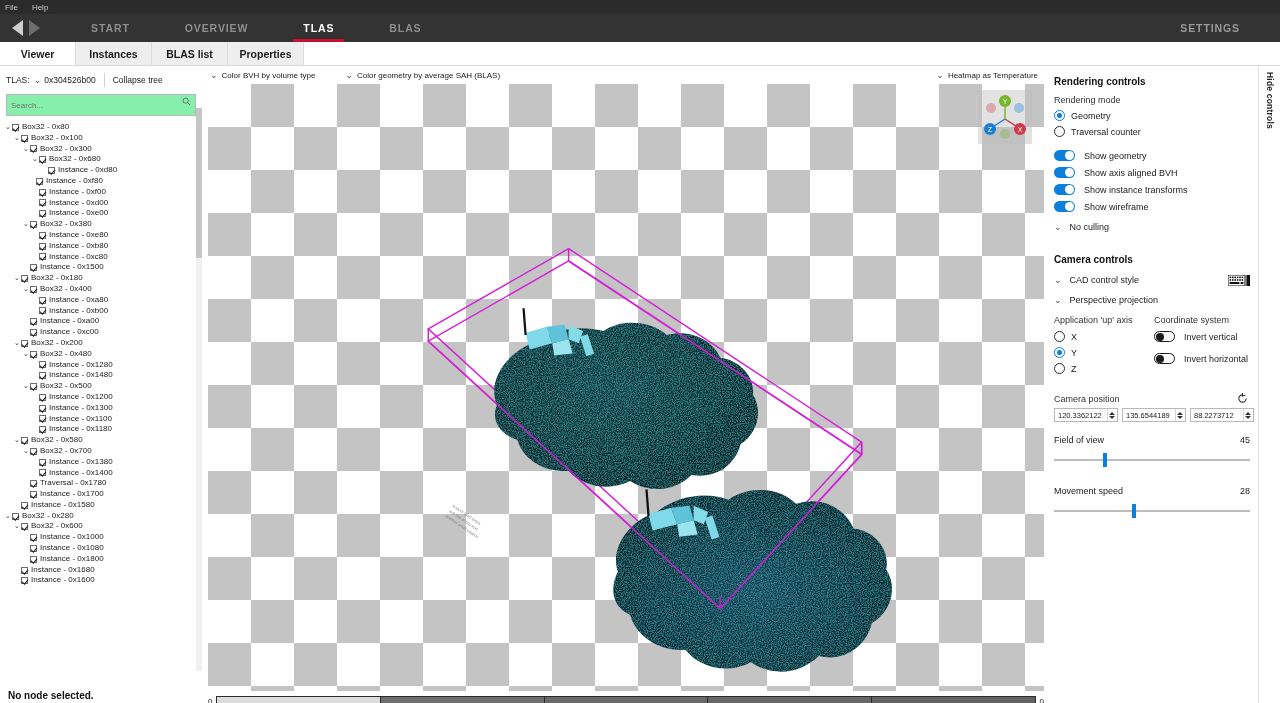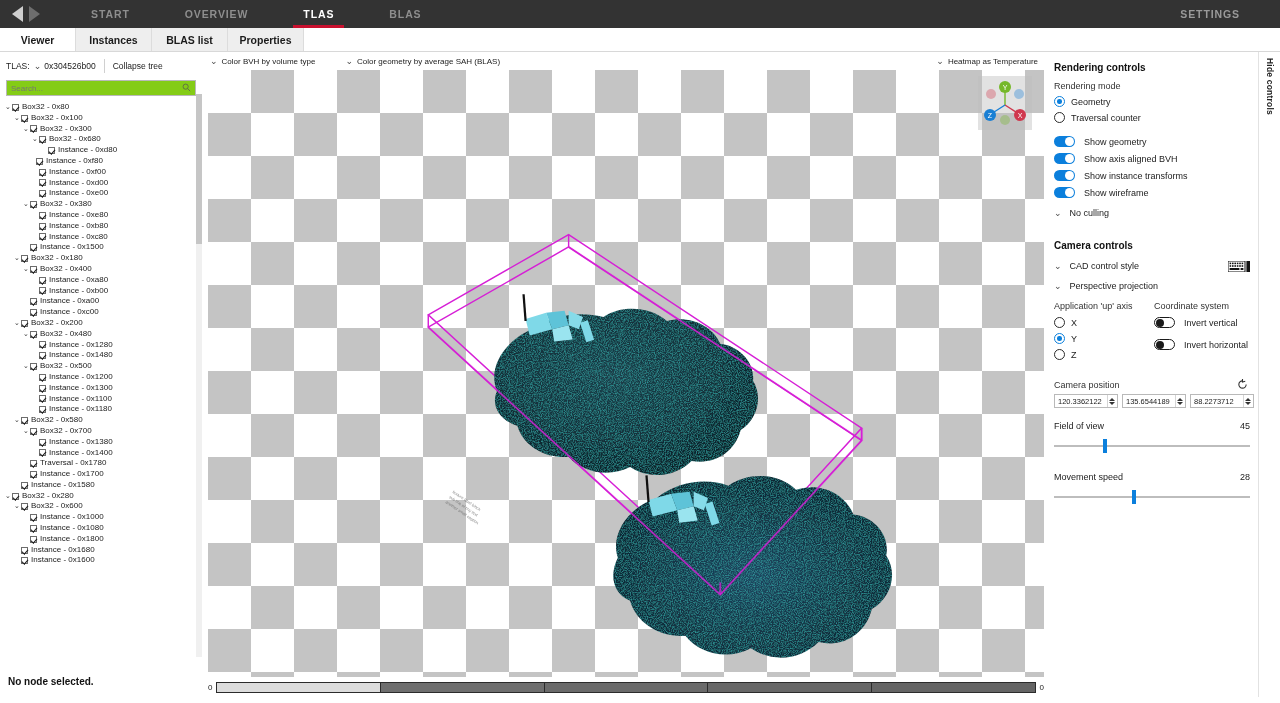--- a/index.html
+++ b/index.html
@@ -60,21 +60,21 @@
 
   
   .treepanel { width: 202px; background: #fff; position: relative; padding: 6px 0 0 0; }
   .tlasrow { display: flex; align-items: center; font-size: 8.5px; padding: 0 6px; height: 16px; }
   .tlasrow .lbl { margin-right: 4px; }
   .chev { color: #4a4a4a; margin-right: 3px; font-size: 9px; line-height: 1; }
   .tlas-val { color: #1b1b1b; }
   .vsep { width: 1px; height: 14px; background: #d0d0d0; margin: 0 8px; }
   .collapse-link { color: #1b1b1b; font-size: 8.5px; cursor: pointer; }
   .searchbox {
-    margin: 6px 6px 4px 6px; height: 16px; border: 1px solid #b9b9b9; background: #84cc16;
+    margin: 6px 6px 4px 6px; height: 22px; border: 1px solid #b9b9b9; background: #86efac;
     display: flex; align-items: center; position: relative;
   }
   .searchbox input {
     border: 0; outline: 0; width: 100%; height: 100%;
     font-size: 8px; padding: 0 16px 0 4px; color: #555;
     font-family: "Liberation Sans", sans-serif; background: transparent;
   }
   .search-ico { position: absolute; right: 4px; top: 2px; width: 9px; height: 9px; }
 
   .tree { font-size: 8px; line-height: 10.8px; padding-top: 2px; }
@@ -176,20 +176,24 @@
   }
   .hidectl span {
     writing-mode: vertical-rl; font-size: 8.5px; font-weight: bold; color: #222; letter-spacing: .2px;
   }
 </style>
 </head>
 <body>
 
 <div id="app">
 
+  <div class="menubar">
+    <span>File</span>
+    <span>Help</span>
+  </div>
 
   <div class="navbar">
     <div class="nav-arrows">
       <div class="tri tri-left"></div>
       <div class="tri tri-right"></div>
     </div>
     <div class="nav-item">START</div>
     <div class="nav-item">OVERVIEW</div>
     <div class="nav-item active">TLAS</div>
     <div class="nav-item">BLAS</div>

